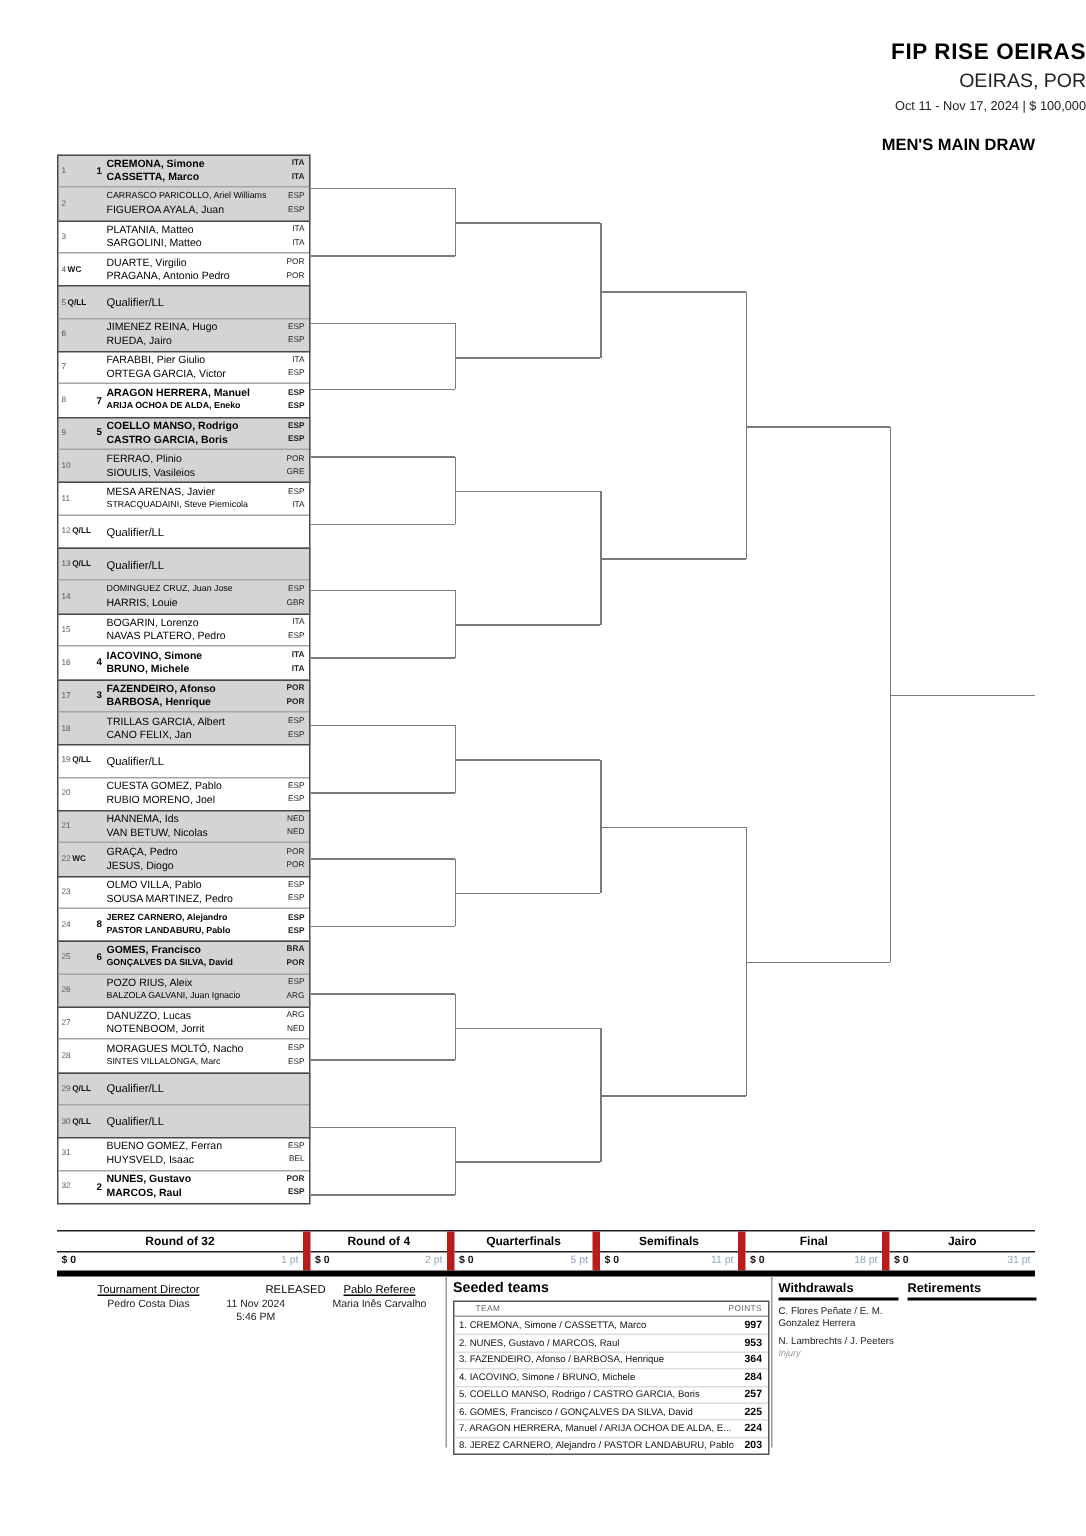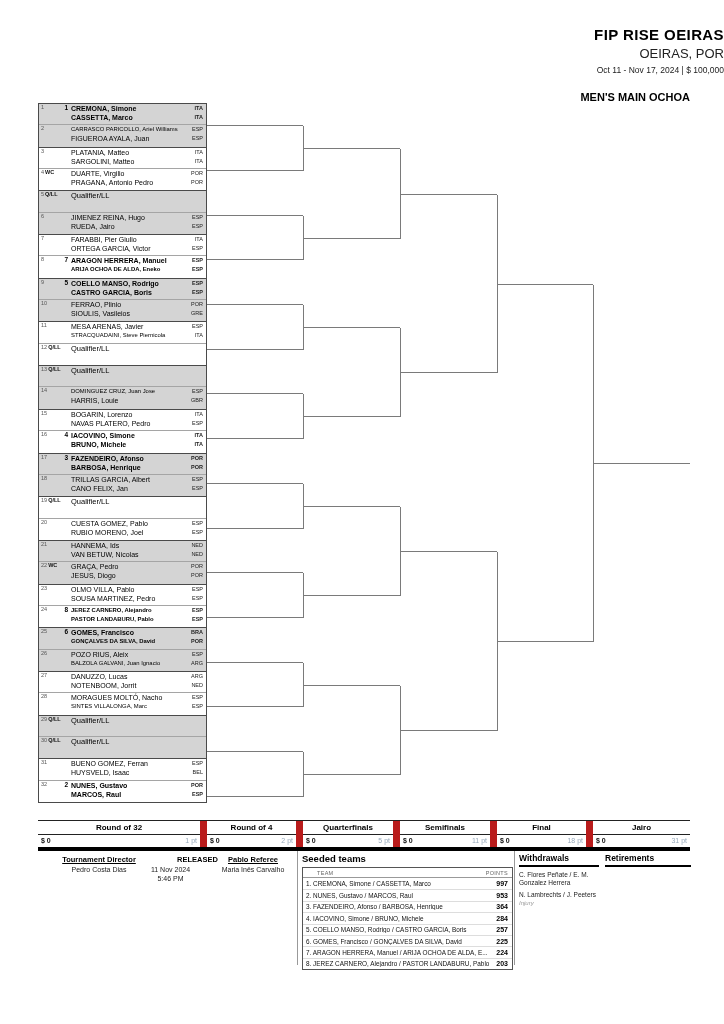--- a/index.html
+++ b/index.html
@@ -14,50 +14,50 @@
   .t-title { font-size:15px; font-weight:bold; letter-spacing:.4px; }
   .t-loc   { font-size:13px; margin-top:3px; color:#222; }
   .t-dates { font-size:8.5px; margin-top:4px; color:#222; }
   .draw-title { position:absolute; top:91px; right:34px; font-size:11px; font-weight:bold; }
 
   
   #entries { position:absolute; left:38px; top:103px; width:169px; }
   .pair { height:44.6875px; border:1px solid #4a4a4a; margin-top:-1px; background:#fff; }
   .pair:first-child { margin-top:0; }
   .pair.shaded { background:#d4d4d4; }
-  .row { height:50%; display:flex; align-items:flex-start; }
+  .row { height:50%; display:flex; align-items:center; }
   .pair .row:first-child { border-bottom:1px solid #a5a5a5; }
   .cell-pos { width:20px; padding-left:2px; font-size:5.5px; color:#555; display:flex; align-items:baseline; gap:1px; }
   .cell-pos .tag { font-size:5.5px; font-weight:bold; color:#111; }
   .cell-seed { width:9px; font-size:6.5px; font-weight:bold; text-align:right; }
   .cell-names { flex:1; padding-left:3px; overflow:hidden; }
   .cell-names .ln { font-size:7px; line-height:9px; white-space:nowrap; }
   .cell-names .ln.sm { font-size:5.9px; }
   .pair .bold .cell-names .ln { font-weight:bold; }
   .cell-ctry { width:21px; padding-right:3px; text-align:right; }
   .cell-ctry .ln { font-size:5.5px; line-height:9px; color:#222; }
   .pair .bold .cell-ctry .ln { font-weight:bold; }
   .row.qual .cell-names .ln { font-size:7.5px; font-weight:normal; }
 
   
   #bracket { position:absolute; left:207px; top:103px; }
 
   
   #rounds { position:absolute; left:38px; top:820px; width:652px; display:flex; border-top:1.5px solid #222; }
-  .rcol { border-right:7px solid #b91c1c; }
+  .rcol { border-right:5px solid #b91c1c; }
   .rcol:last-child { border-right:none; }
   .rhead { font-size:8px; font-weight:bold; text-align:center; padding:2px 0 2px 0; border-bottom:1px solid #222; }
   .rvals { display:flex; justify-content:space-between; padding:2px 3px 3px 3px; }
   .rprize { font-size:7px; font-weight:bold; color:#111; }
   .rpts { font-size:7px; color:#97a9bc; }
   #blackbar { position:absolute; left:38px; top:847px; width:652px; height:3.5px; background:#000; }
 
   
   .fblock { position:absolute; text-align:center; }
-  .flabel { font-size:7.5px; font-weight:bold; text-decoration:underline; }
+  .flabel { font-size:7.5px; font-weight:normal; text-decoration:underline; }
   .flabel.nound { text-decoration:none;margin-left:44px; }
   .fval { font-size:7px; margin-top:2px; color:#222; }
   .vdiv { position:absolute; width:1px; background:#999; }
 
   #seeded { position:absolute; left:302px; top:853px; width:211px; text-align:left; }
   .sec-title { font-size:9.5px; font-weight:bold; }
   #seeded-table { margin-top:3px; border:1px solid #555; }
   .st-head { display:flex; justify-content:space-between; padding:2px 4px 1px 14px; border-bottom:1px solid #999; }
   .st-head span { font-size:5.5px; color:#666; letter-spacing:.3px; }
   .st-row { display:flex; justify-content:space-between; align-items:center; padding:0 4px 0 3px; height:11.4px; border-top:1px solid #ddd; }
@@ -75,21 +75,21 @@
 <body>
 
 <div id="page">
 
   <div class="title-block">
     <div class="t-title">FIP RISE OEIRAS</div>
     <div class="t-loc">OEIRAS, POR</div>
     <div class="t-dates">Oct 11 - Nov 17, 2024   |  $ 100,000</div>
   </div>
 
-  <div class="draw-title">MEN'S MAIN OCHOA</div>
+  <div class="draw-title">MEN'S MAIN DRAW</div>
 
   <div id="entries">
       <div class="pair shaded">
         <div class="row bold">
           <div class="cell-pos">
             <span class="num">1</span>
           </div>
           <div class="cell-seed">1</div>
           <div class="cell-names">
             <div class="ln">CREMONA, Simone</div>

